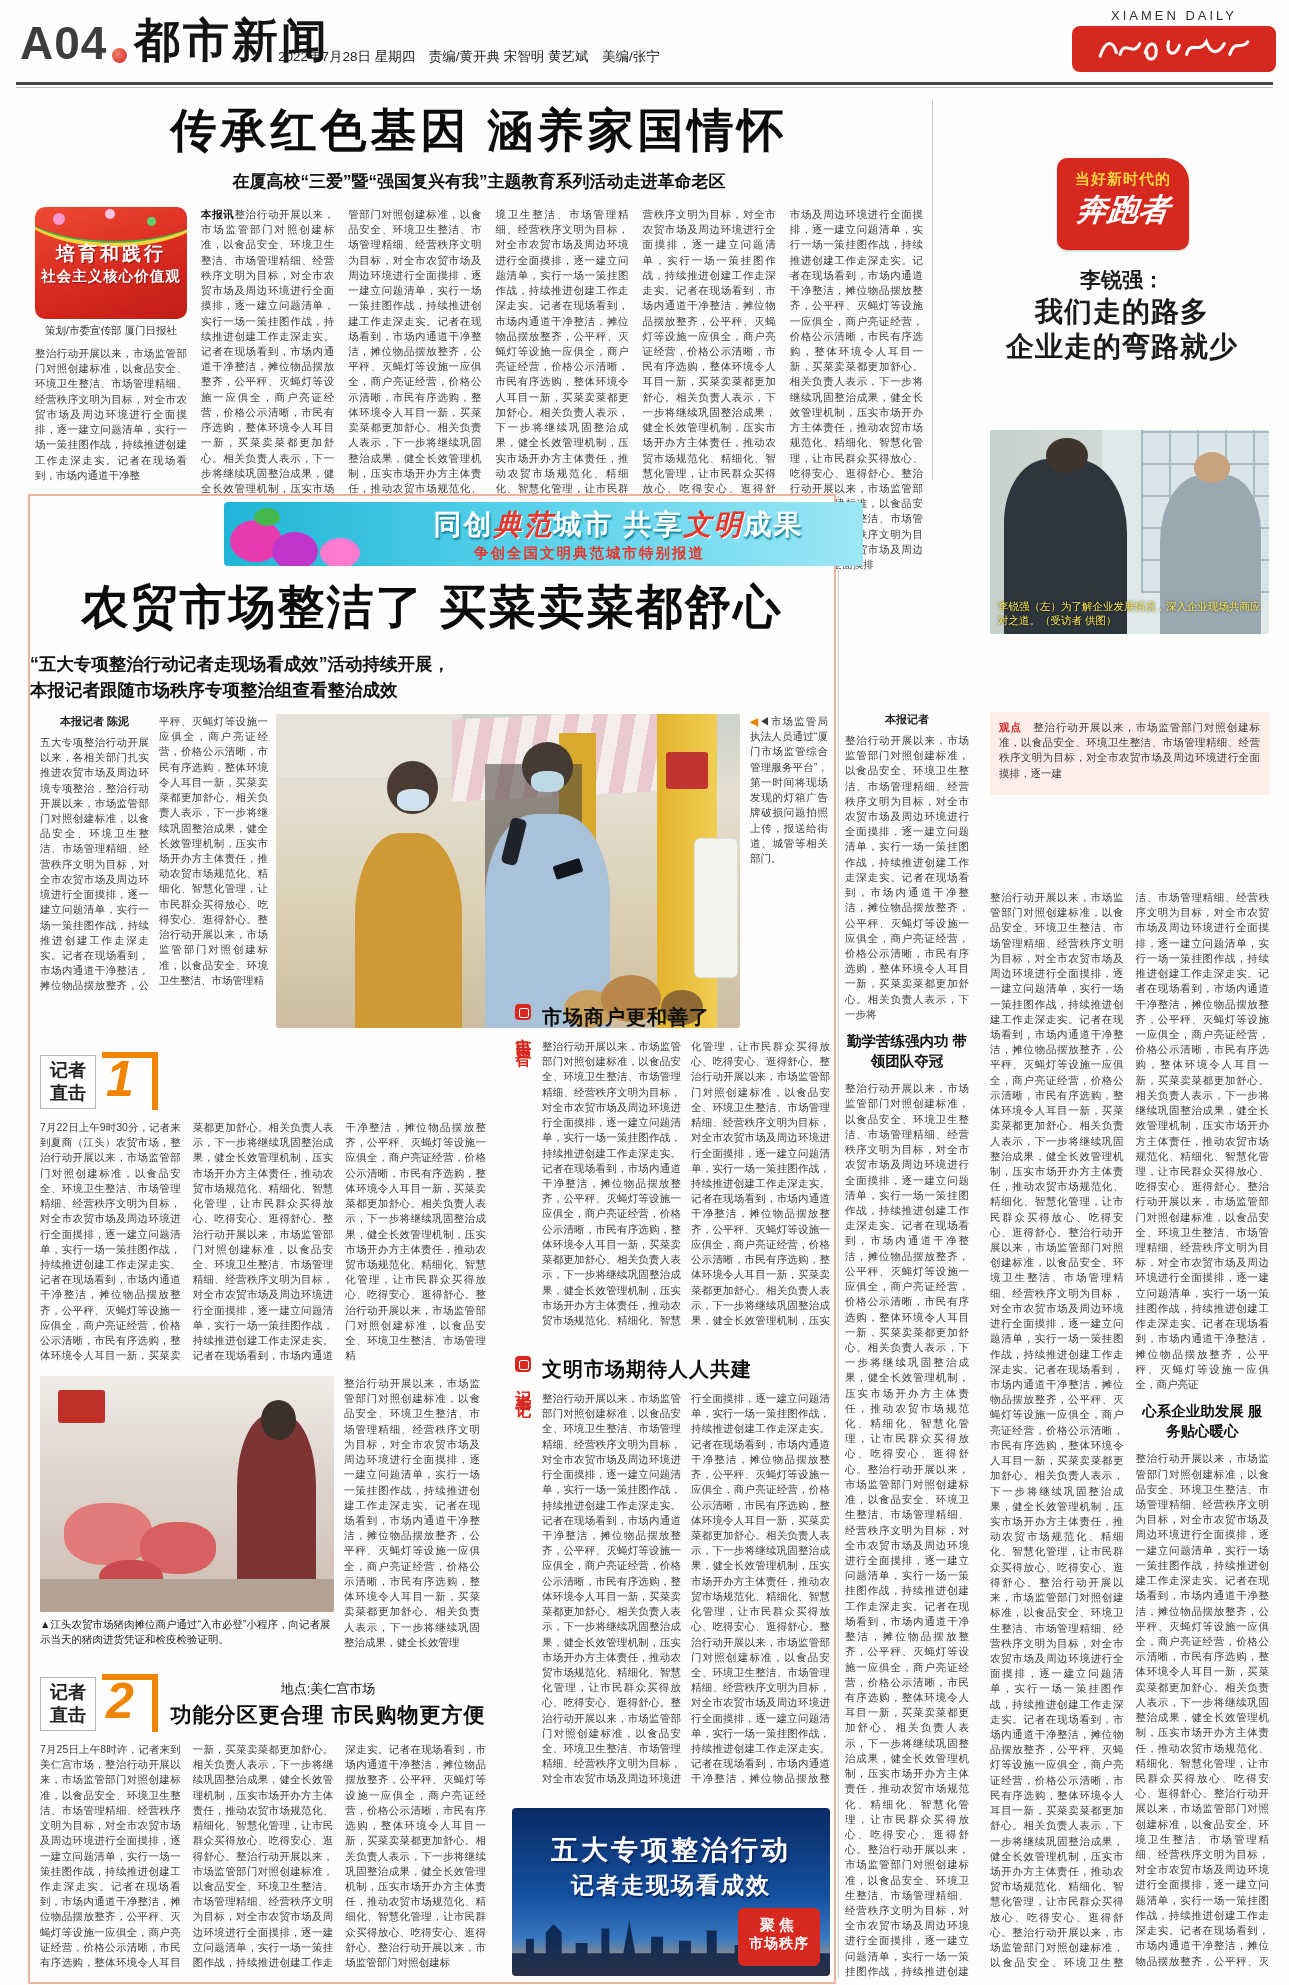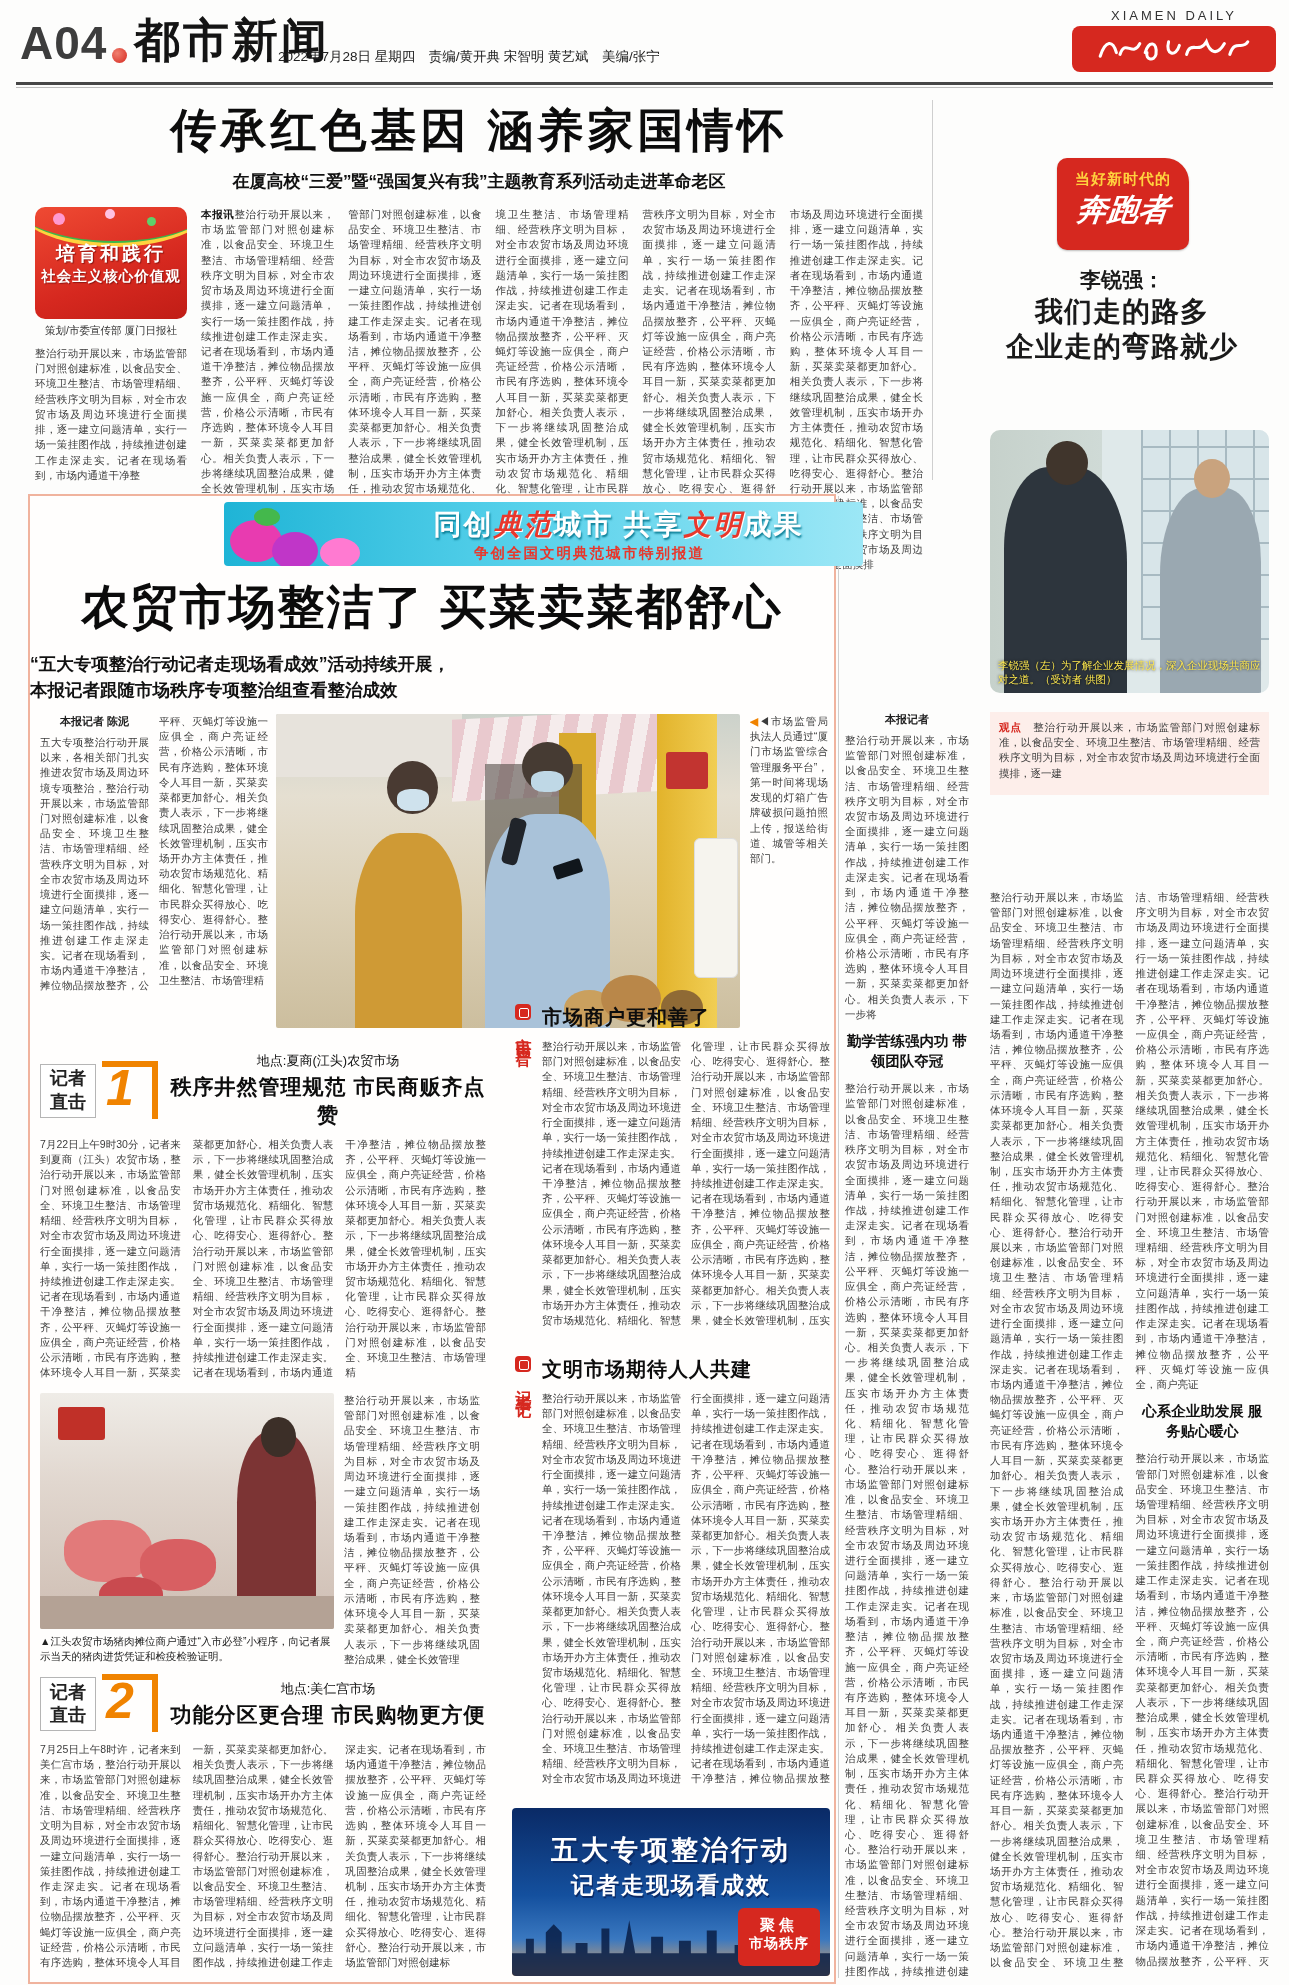--- a/index.html
+++ b/index.html
@@ -47,21 +47,21 @@
 
   
   .rail{position:absolute;left:845px;top:100px;width:424px;height:1880px;}
   .runner-badge{position:relative;margin-left:212px;width:132px;height:92px;background:#d6281f;
         border-radius:10px 24px 10px 10px;margin-top:58px;box-shadow:0 1px 2px rgba(0,0,0,.25);}
   .rb-l1{text-align:center;color:#ffd23e;font-size:15px;font-weight:900;padding-top:12px;letter-spacing:1px;}
   .rb-l2{text-align:center;color:#fff;font-size:31px;font-weight:900;font-style:italic;transform:skewX(-6deg);
          font-family:"Liberation Serif",serif;}
   .rail-kicker{margin-left:130px;width:294px;text-align:center;font-size:21px;font-weight:700;margin-top:16px;}
   .rail-hl{margin-left:130px;width:294px;text-align:center;font-size:28px;font-weight:900;letter-spacing:1px;line-height:1.25;}
-  .rail-photo{position:absolute;left:145px;top:330px;width:279px;height:263px;overflow:hidden;border-radius:10px;
+  .rail-photo{position:absolute;left:145px;top:330px;width:279px;height:204px;overflow:hidden;border-radius:2px;
         background:linear-gradient(90deg,#c6d1cb 0%,#cfdad6 40%,#dfe9ea 40%);}
   .iv-win{position:absolute;right:0;top:0;width:46%;height:80%;
         background:repeating-linear-gradient(0deg,#a8bac2 0 2px,transparent 2px 32px),
                    repeating-linear-gradient(90deg,#a8bac2 0 2px,transparent 2px 28px),#d8e5e9;}
   .iv-man1{position:absolute;left:5%;bottom:0;width:44%;height:86%;background:#2d353d;border-radius:36% 42% 0 0;}
   .iv-man1h{position:absolute;left:20%;top:4%;width:15%;height:17%;background:#40352c;border-radius:50%;}
   .iv-man2{position:absolute;right:3%;bottom:0;width:36%;height:78%;background:#9aa8b1;border-radius:42% 36% 0 0;}
   .iv-man2h{position:absolute;right:14%;top:11%;width:13%;height:15%;background:#c9a37e;border-radius:50%;}
   .rp-cap{position:absolute;left:8px;right:8px;bottom:6px;color:#ffe94e;font-size:10.5px;line-height:1.4;
         text-shadow:0 0 3px rgba(0,0,0,.9);}
@@ -296,24 +296,20 @@
     <div class="mk-s1">
       <div class="sec-head">
         <div class="zj-wrap">
           <div class="zj-brk"></div>
           <div class="zj-box">
             <span>记者</span>
             <span>直击</span>
           </div>
           <div class="zj-num">1</div>
         </div>
-        <div class="sec-meta">
-          <div class="sec-place">地点:夏商(江头)农贸市场</div>
-          <div class="sec-hl">秩序井然管理规范  市民商贩齐点赞</div>
-        </div>
       </div>
       <div class="s-cols3 s1-cols gktxt">
         <span>7月22日上午9时30分，记者来到夏商（江头）农贸市场，</span><span>整治行动开展以来，市场监管部门对照创建标准，以食品安全、环境卫生整洁、市场管理精细、经营秩序文明为目标，对全市农贸市场及周边环境进行全面摸排，逐一建立问题清单，实行一场一策挂图作战，持续推进创建工作走深走实。记者在现场看到，市场内通道干净整洁，摊位物品摆放整齐，公平秤、灭蝇灯等设施一应俱全，商户亮证经营，价格公示清晰，市民有序选购，整体环境令人耳目一新，买菜卖菜都更加舒心。相关负责人表示，下一步将继续巩固整治成果，健全长效管理机制，压实市场开办方主体责任，推动农贸市场规范化、精细化、智慧化管理，让市民群众买得放心、吃得安心、逛得舒心。整治行动开展以来，市场监管部门对照创建标准，以食品安全、环境卫生整洁、市场管理精细、经营秩序文明为目标，对全市农贸市场及周边环境进行全面摸排，逐一建立问题清单，实行一场一策挂图作战，持续推进创建工作走深走实。记者在现场看到，市场内通道干净整洁，摊位物品摆放整齐，公平秤、灭蝇灯等设施一应俱全，商户亮证经营，价格公示清晰，市民有序选购，整体环境令人耳目一新，买菜卖菜都更加舒心。相关负责人表示，下一步将继续巩固整治成果，健全长效管理机制，压实市场开办方主体责任，推动农贸市场规范化、精细化、智慧化管理，让市民群众买得放心、吃得安心、逛得舒心。整治行动开展以来，市场监管部门对照创建标准，以食品安全、环境卫生整洁、市场管理精</span>
       </div>
       <div class="s1-media">
         <div>
           <div class="mk-photo2">
             <div class="bt-sign"></div>
             <div class="bt-man"></div>
             <div class="bt-manh"></div>

